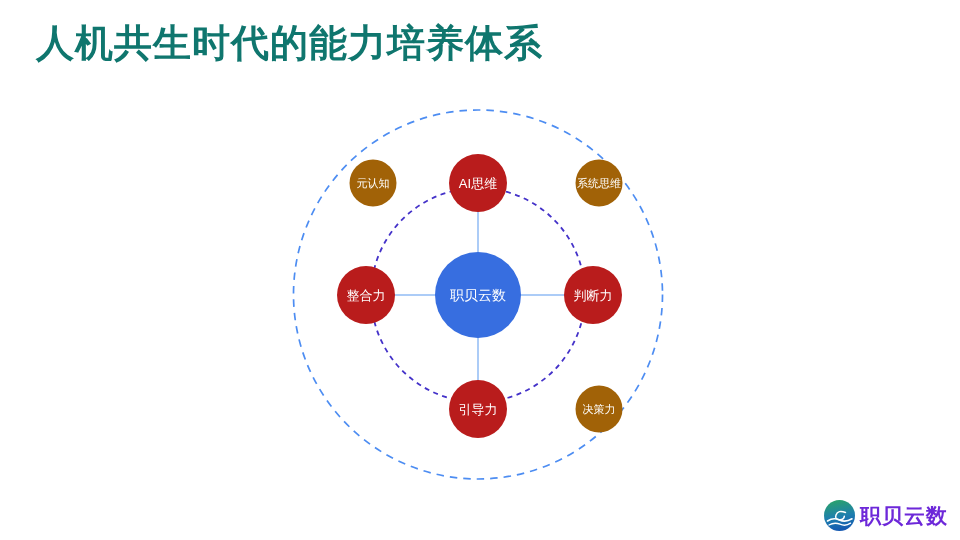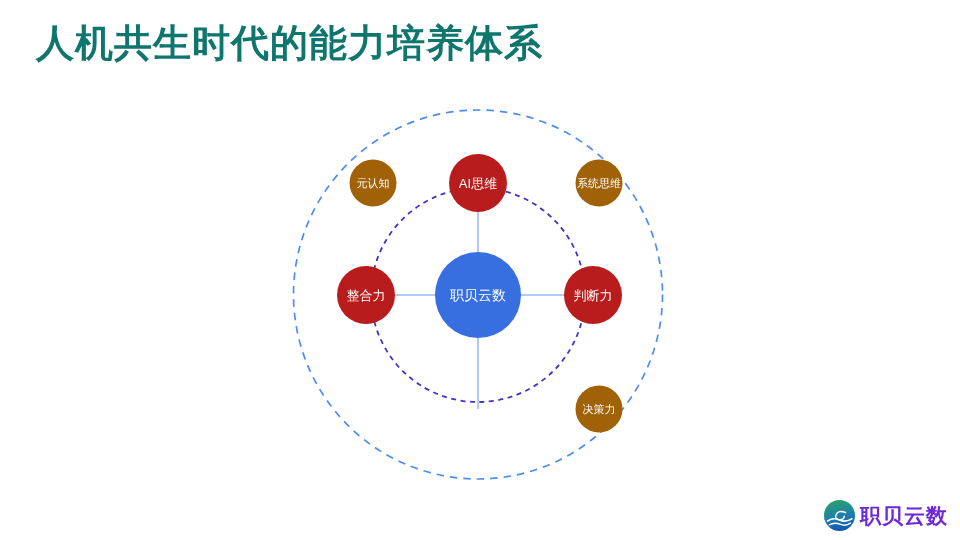--- a/index.html
+++ b/index.html
@@ -108,20 +108,23 @@
   <div class="node node-outer pos-br">
     <span>决策力</span>
   </div>
 
   <div class="node node-inner pos-top">
     <span>AI思维</span>
   </div>
   <div class="node node-inner pos-right">
     <span>判断力</span>
   </div>
+  <div class="node node-inner pos-bottom">
+    <span>引导力</span>
+  </div>
   <div class="node node-inner pos-left">
     <span>整合力</span>
   </div>
 
   <div class="node node-center">
     <span>职贝云数</span>
   </div>
 
 </div>
 

